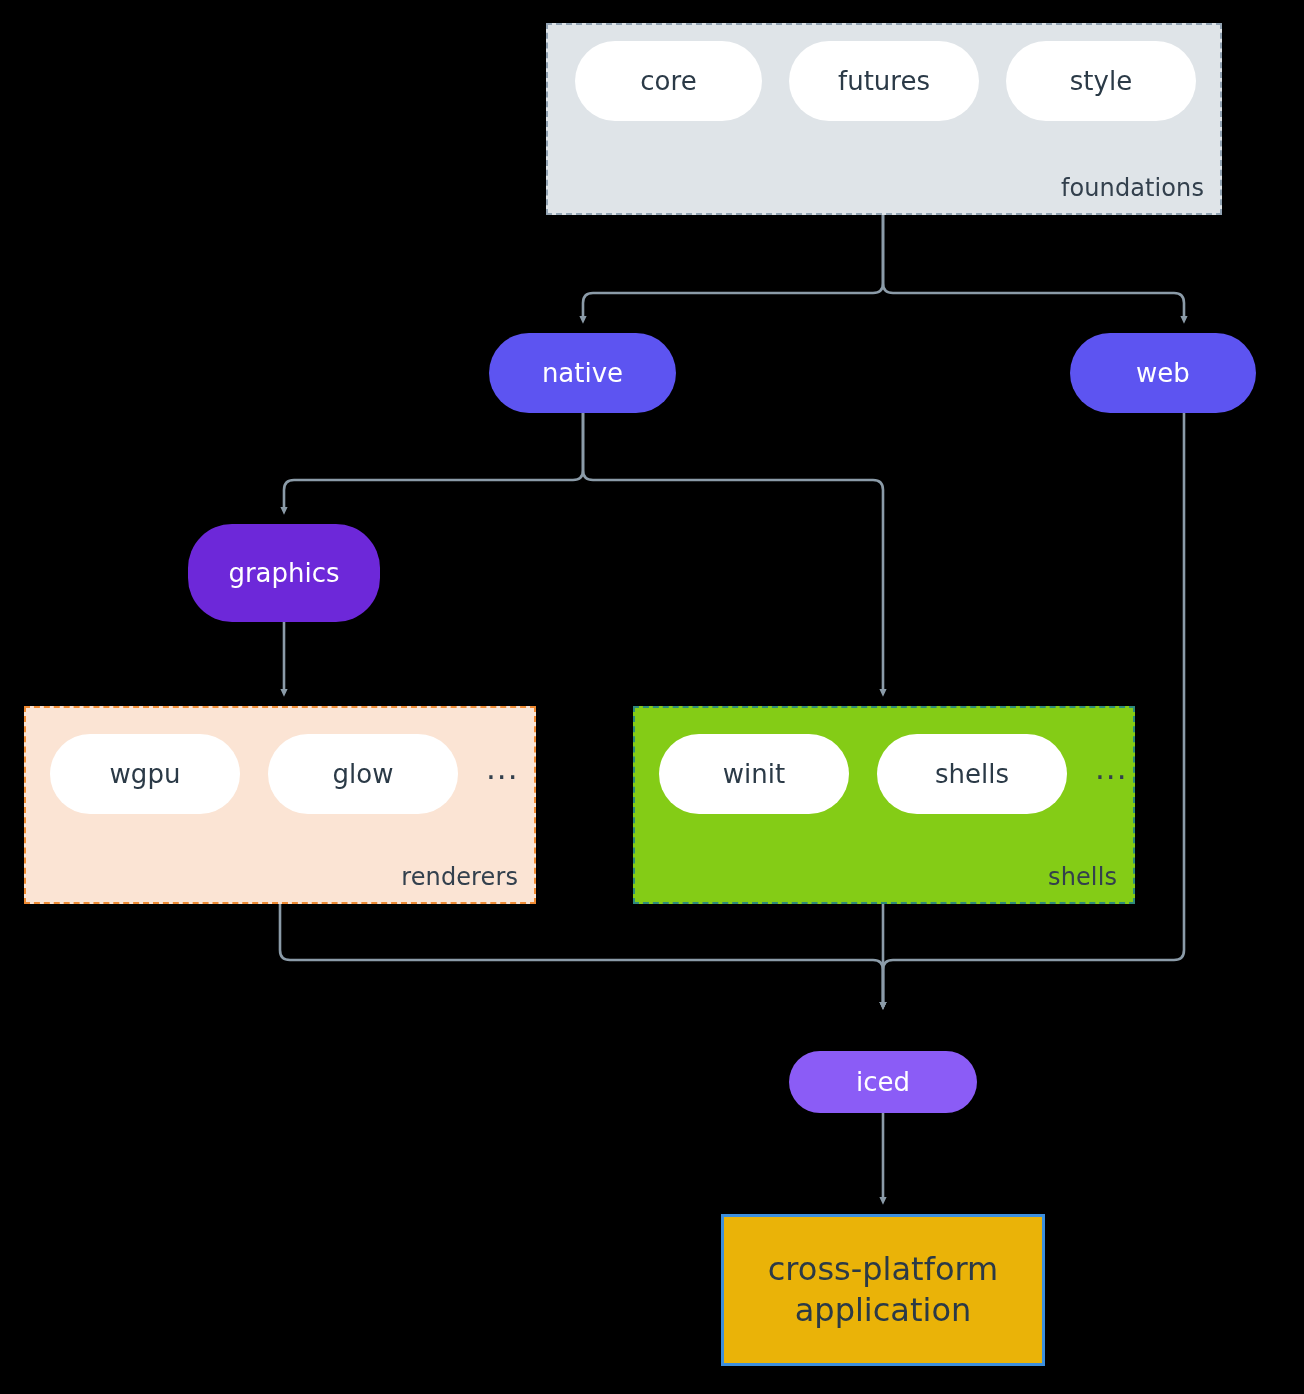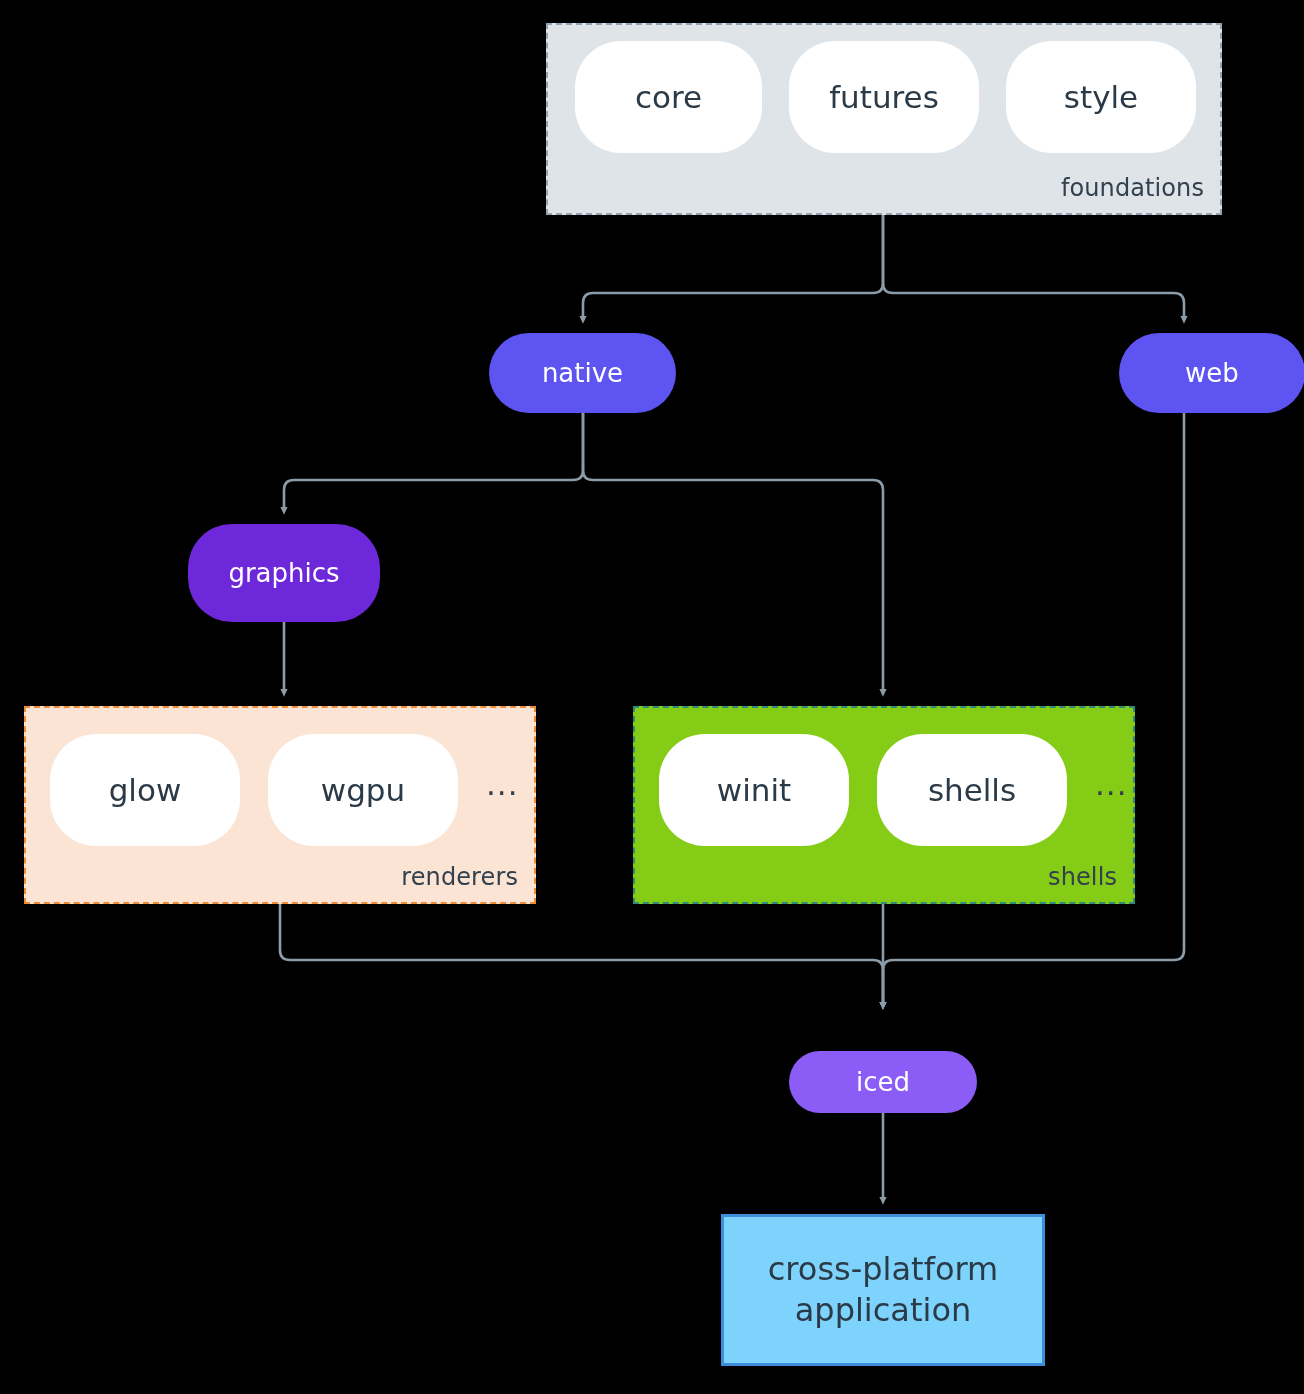--- a/index.html
+++ b/index.html
@@ -68,26 +68,26 @@
     width: 502px;
     height: 198px;
     background: #84cc16;
     border-color: #2e8a7c;
   }
 
   
   .pill-white {
     background: #ffffff;
     border-radius: 46px;
-    height: 112px;
+    height: 80px;
     display: flex;
     align-items: center;
     justify-content: center;
     color: #2b3a47;
-    font-size: 31px;
+    font-size: 26px;
     padding: 0 10px;
     box-sizing: border-box;
   }
   .ellipsis {
     color: #33404d;
     font-size: 31px;
     letter-spacing: 1px;
     line-height: 1;
     padding-bottom: 12px;
   }
@@ -104,21 +104,21 @@
     box-sizing: border-box;
   }
   #node-native {
     left: 489px;
     top: 333px;
     width: 187px;
     height: 80px;
     background: #5d54f1;
   }
   #node-web {
-    left: 1119px;
+    left: 1070px;
     top: 333px;
     width: 186px;
     height: 80px;
     background: #5d54f1;
   }
   #node-graphics {
     left: 188px;
     top: 524px;
     width: 192px;
     height: 98px;
@@ -132,21 +132,21 @@
     background: #8b5cf6;
   }
 
   
   #node-application {
     position: absolute;
     left: 721px;
     top: 1214px;
     width: 324px;
     height: 152px;
-    background: #7dd3fc;
+    background: #eab308;
     border: 3px solid #3d8fdd;
     box-sizing: border-box;
     display: flex;
     flex-direction: column;
     align-items: center;
     justify-content: center;
     color: #2b3a47;
     font-size: 32px;
     line-height: 1.28;
     text-align: center;
@@ -190,22 +190,22 @@
     <div class="group-items" style="left:27px; top:16px; gap:27px;">
       <div class="pill-white" style="width:187px;">core</div>
       <div class="pill-white" style="width:190px;">futures</div>
       <div class="pill-white" style="width:190px;">style</div>
     </div>
     <div class="group-label">foundations</div>
   </div>
 
   <div class="group" id="group-renderers">
     <div class="group-items" style="left:24px; top:26px; gap:28px;">
+      <div class="pill-white" style="width:190px;">wgpu</div>
       <div class="pill-white" style="width:190px;">glow</div>
-      <div class="pill-white" style="width:190px;">wgpu</div>
       <div class="ellipsis">...</div>
     </div>
     <div class="group-label">renderers</div>
   </div>
 
   <div class="group" id="group-shells">
     <div class="group-items" style="left:24px; top:26px; gap:28px;">
       <div class="pill-white" style="width:190px;">winit</div>
       <div class="pill-white" style="width:190px;">shells</div>
       <div class="ellipsis">...</div>

